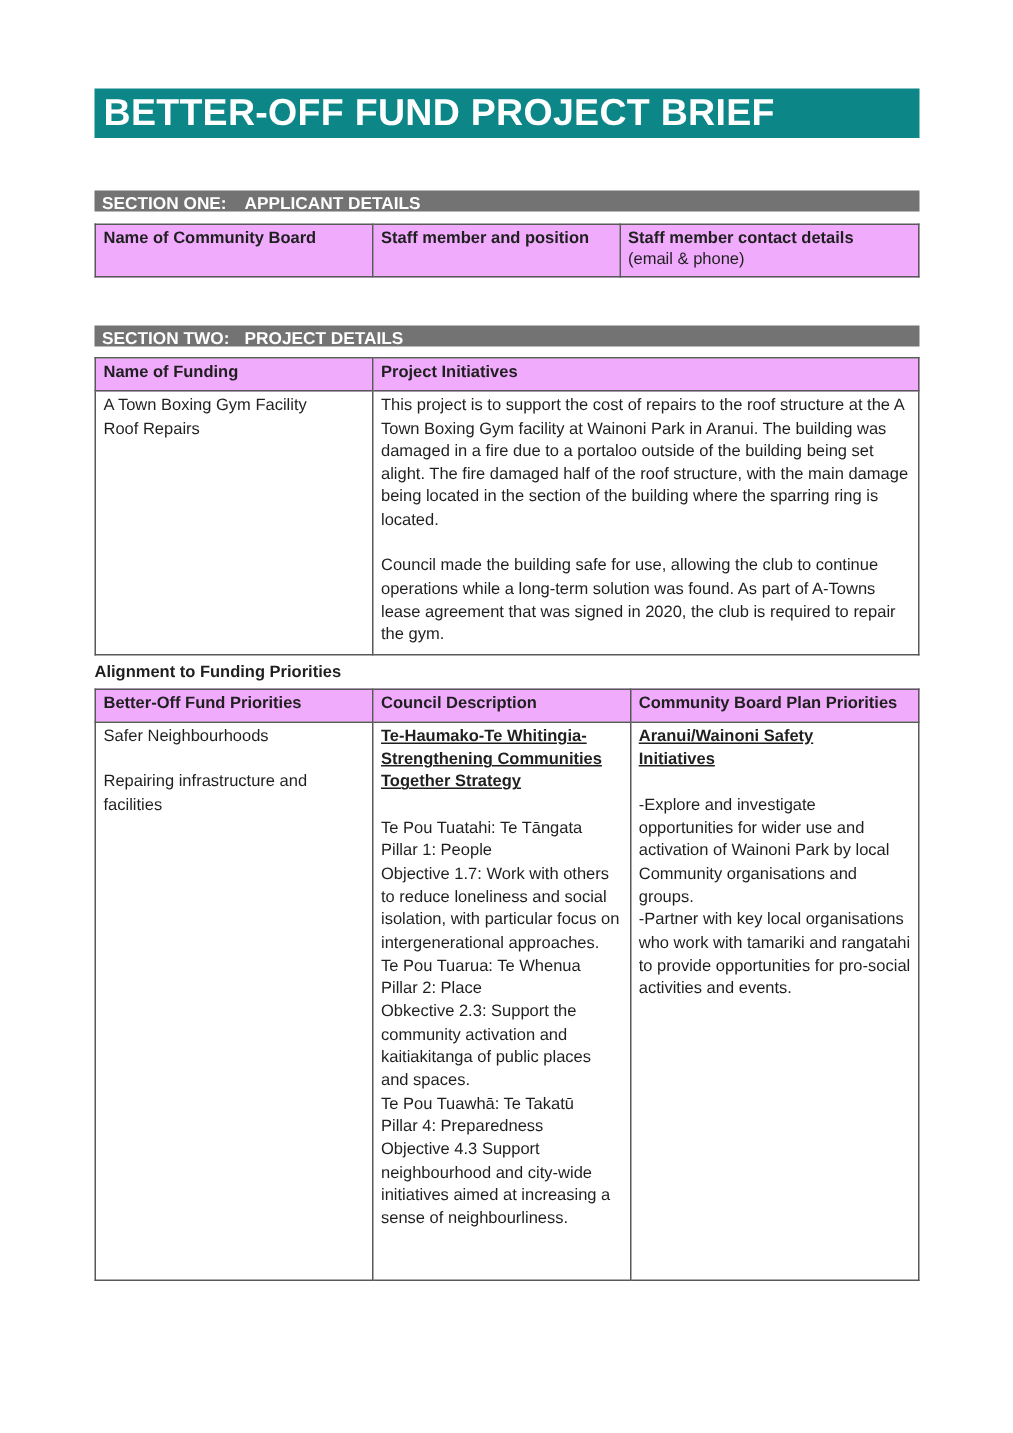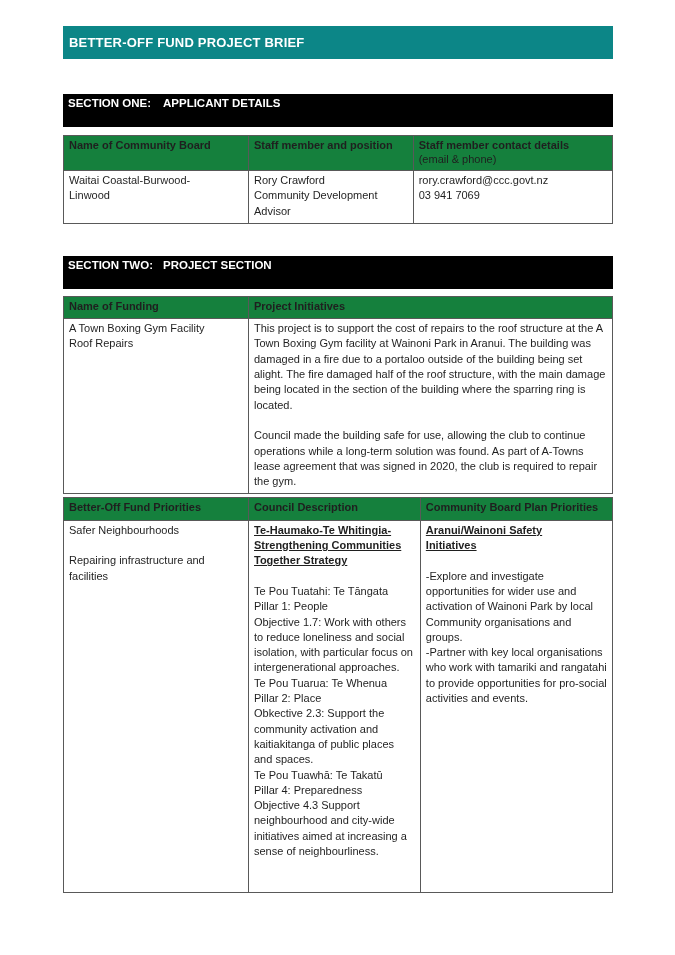--- a/index.html
+++ b/index.html
@@ -5,42 +5,42 @@
   * { margin:0; padding:0; box-sizing:border-box; }
   html,body { background:#ffffff; }
   body {
     width:675px; height:955px; position:relative; overflow:hidden;
     font-family:"Liberation Sans","DejaVu Sans",sans-serif;
     color:#1f1f1f;
   }
   .content { position:absolute; left:63px; top:0; width:550px; }
 
   .title-banner {
-    margin-top:26px; height:33px; background:#0c8687; color:#ffffff;
-    font-weight:bold; font-size:13px; line-height:33px; padding-left:6px;
+    margin-top:59px; height:33px; background:#0c8687; color:#ffffff;
+    font-weight:bold; font-size:25px; line-height:33px; padding-left:6px;
     letter-spacing:0.2px;
   }
   .section-banner {
-    height:33px; background:#000000; color:#ffffff; font-weight:bold;
+    height:14px; background:#737373; color:#ffffff; font-weight:bold;
     font-size:11.5px; line-height:19px; padding-left:5px;
   }
   .sec1 { margin-top:35px; }
   .sec2 { margin-top:32px; }
   .sec-label { display:inline-block; width:95px; }
 
   table { width:100%; border-collapse:collapse; table-layout:fixed; }
   .t1 { margin-top:8px; }
   .t2 { margin-top:7px; }
   .t3 { margin-top:3px; }
   th, td {
     border:1px solid #595959; vertical-align:top; text-align:left;
     padding:2px 5px 4px 5px; font-size:11px; line-height:15.3px;
     word-wrap:break-word;
   }
-  th { background:#15803d; font-weight:bold;margin-top:36px; }
+  th { background:#f0abfc; font-weight:bold;margin-top:36px; }
   .t1 th { line-height:13.5px; padding-top:3px; height:31px; }
   .sub { font-weight:normal; }
   .preline { white-space:pre-line; }
   .bold { font-weight:bold;text-decoration:underline; }
   .mt-line { margin-top:15.3px; }
   .t1 .data-row td { height:48px; }
   .t2 .data-row td { height:173px;margin-top:40px; }
   .t3 .data-row td { height:372px; }
   .align-heading {
     margin-top:3px; font-weight:bold; font-size:11px; line-height:16px;
@@ -71,33 +71,25 @@
           <span>Name of Community Board</span>
         </th>
         <th>
           <span>Staff member and position</span>
         </th>
         <th>
           <div>Staff member contact details</div>
           <div class="sub">(email &amp; phone)</div>
         </th>
       </tr>
-      <tr class="data-row">
-        <td class="preline">Waitai Coastal-Burwood-
-Linwood</td>
-        <td class="preline">Rory Crawford
-Community Development Advisor</td>
-        <td class="preline">rory.crawford@ccc.govt.nz
-03 941 7069</td>
-      </tr>
     </tbody>
   </table>
 
   <div class="section-banner sec2">
-    <span class="sec-label">SECTION TWO:</span><span>PROJECT SECTION</span>
+    <span class="sec-label">SECTION TWO:</span><span>PROJECT DETAILS</span>
   </div>
 
   <table class="t2">
     <colgroup>
         <col style="width:33.7%">
         <col style="width:66.3%">
       </colgroup>
     <tbody>
       <tr>
         <th>
@@ -111,20 +103,21 @@
         <td class="preline">A Town Boxing Gym Facility
 Roof Repairs</td>
         <td>
           <div>This project is to support the cost of repairs to the roof structure at the A Town Boxing Gym facility at Wainoni Park in Aranui. The building was damaged in a fire due to a portaloo outside of the building being set alight. The fire damaged half of the roof structure, with the main damage being located in the section of the building where the sparring ring is located.</div>
           <div class="mt-line">Council made the building safe for use, allowing the club to continue operations while a long-term solution was found. As part of A-Towns lease agreement that was signed in 2020, the club is required to repair the gym.</div>
         </td>
       </tr>
     </tbody>
   </table>
 
+  <div class="align-heading">Alignment to Funding Priorities</div>
 
   <table class="t3">
     <colgroup>
         <col style="width:33.7%">
         <col style="width:31.3%">
         <col style="width:35.0%">
       </colgroup>
     <tbody>
       <tr>
         <th>

